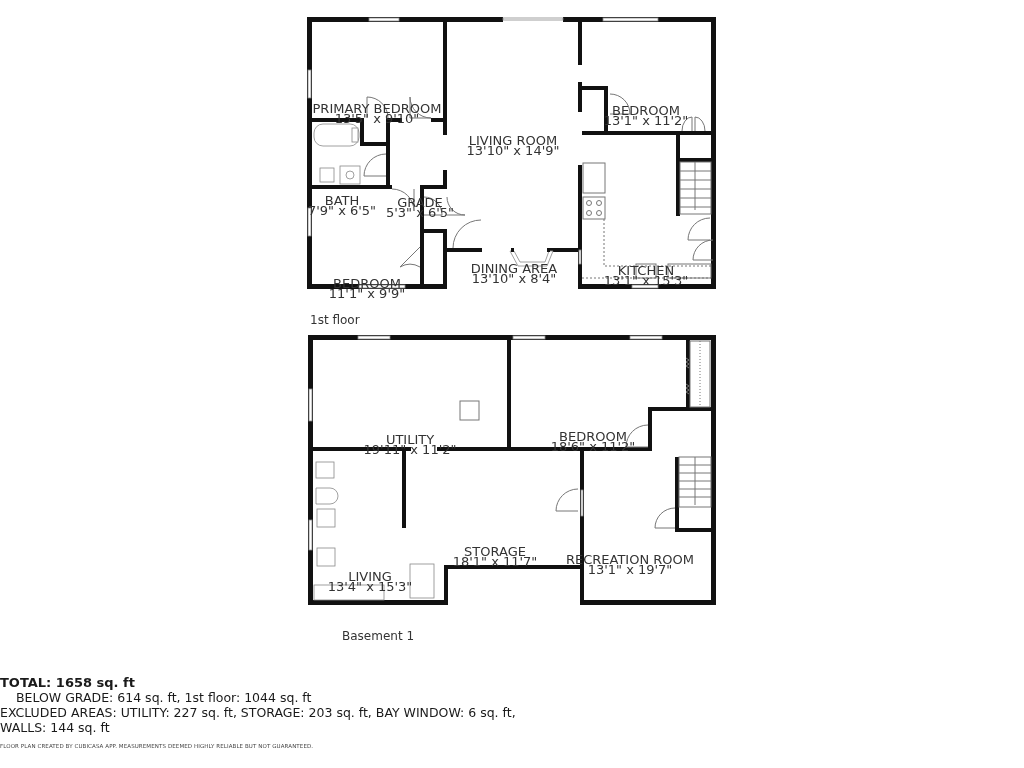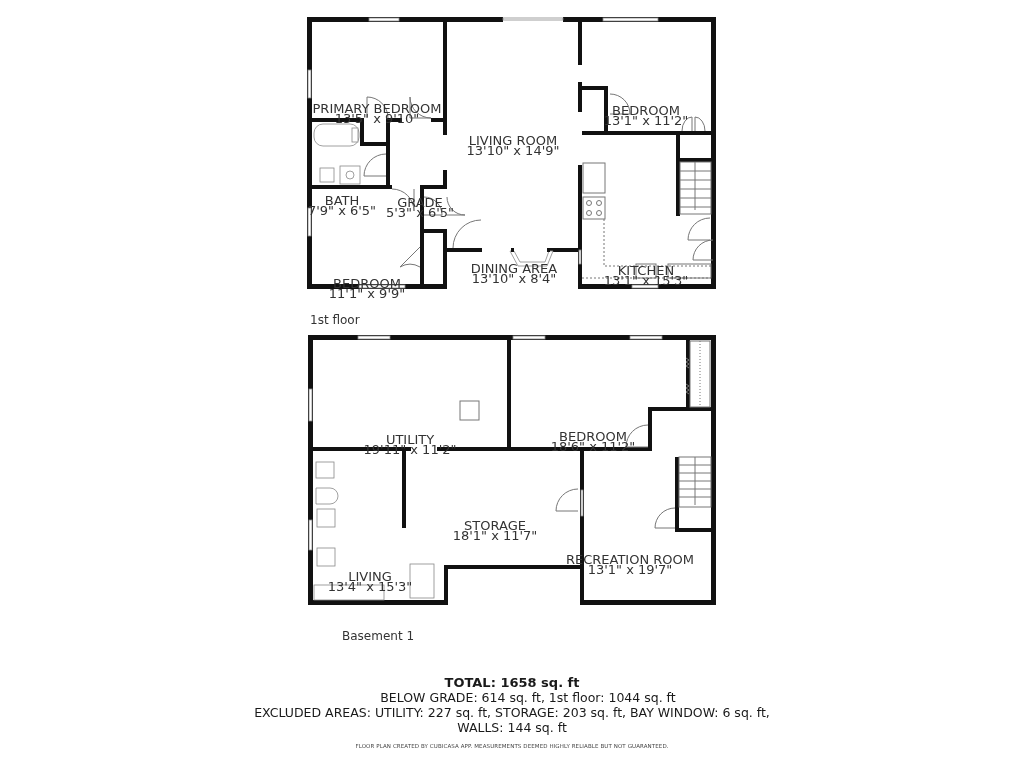--- a/index.html
+++ b/index.html
@@ -4,21 +4,21 @@
 <style>
   html, body { margin:0; padding:0; background:#ffffff; }
   body { width:1024px; height:768px; position:relative; overflow:hidden; font-family:"DejaVu Sans", sans-serif; color:#222; }
   #plan { position:absolute; left:0; top:0; width:1024px; height:768px; }
   .wall { fill:#111; }
   .thin { stroke:#777; stroke-width:1; fill:none; }
   .win { fill:#fff; stroke:#888; stroke-width:0.8; }
   .fixture { fill:#fff; stroke:#888; stroke-width:0.8; }
   .room-label { position:absolute; font-size:13px; text-align:center; color:#333; transform:translateX(-50%); white-space:nowrap; line-height:10px;margin-top:48px; }
   .floor-label { position:absolute; font-size:12px; color:#333; }
-  .summary { position:absolute; left:0; width:1024px; text-align:center; color:#1a1a1a; }
+  .summary { position:absolute; left:0; width:1024px; color:#1a1a1a; }
   .sum-total { top:675px; font-size:13px; font-weight:bold; }
   .sum-line { font-size:12.5px; }
   .sum-1 { top:690px;padding-left:16px; }
   .sum-2 { top:705px; }
   .sum-3 { top:720px; }
   .disclaimer { top:743px; font-size:5.5px; letter-spacing:0.1px; color:#444; }
 </style>
 </head>
 <body>
 
@@ -224,21 +224,21 @@
 <div class="floor-label" style="left:310px; top:313px;">1st floor</div>
 
 <div class="room-label" style="left:410px; top:387px;text-align:center;">
   <div>UTILITY</div>
   <div>19'11" x 11'2"</div>
 </div>
 <div class="room-label" style="left:593px; top:384px;">
   <div>BEDROOM</div>
   <div>18'6" x 11'2"</div>
 </div>
-<div class="room-label" style="left:495px; top:473px;">
+<div class="room-label" style="left:495px; top:499px;">
   <div>STORAGE</div>
   <div>18'1" x 11'7"</div>
 </div>
 <div class="room-label" style="left:370px; top:524px;">
   <div>LIVING</div>
   <div>13'4" x 15'3"</div>
 </div>
 <div class="room-label" style="left:630px; top:507px;">
   <div>RECREATION ROOM</div>
   <div>13'1" x 19'7"</div>

